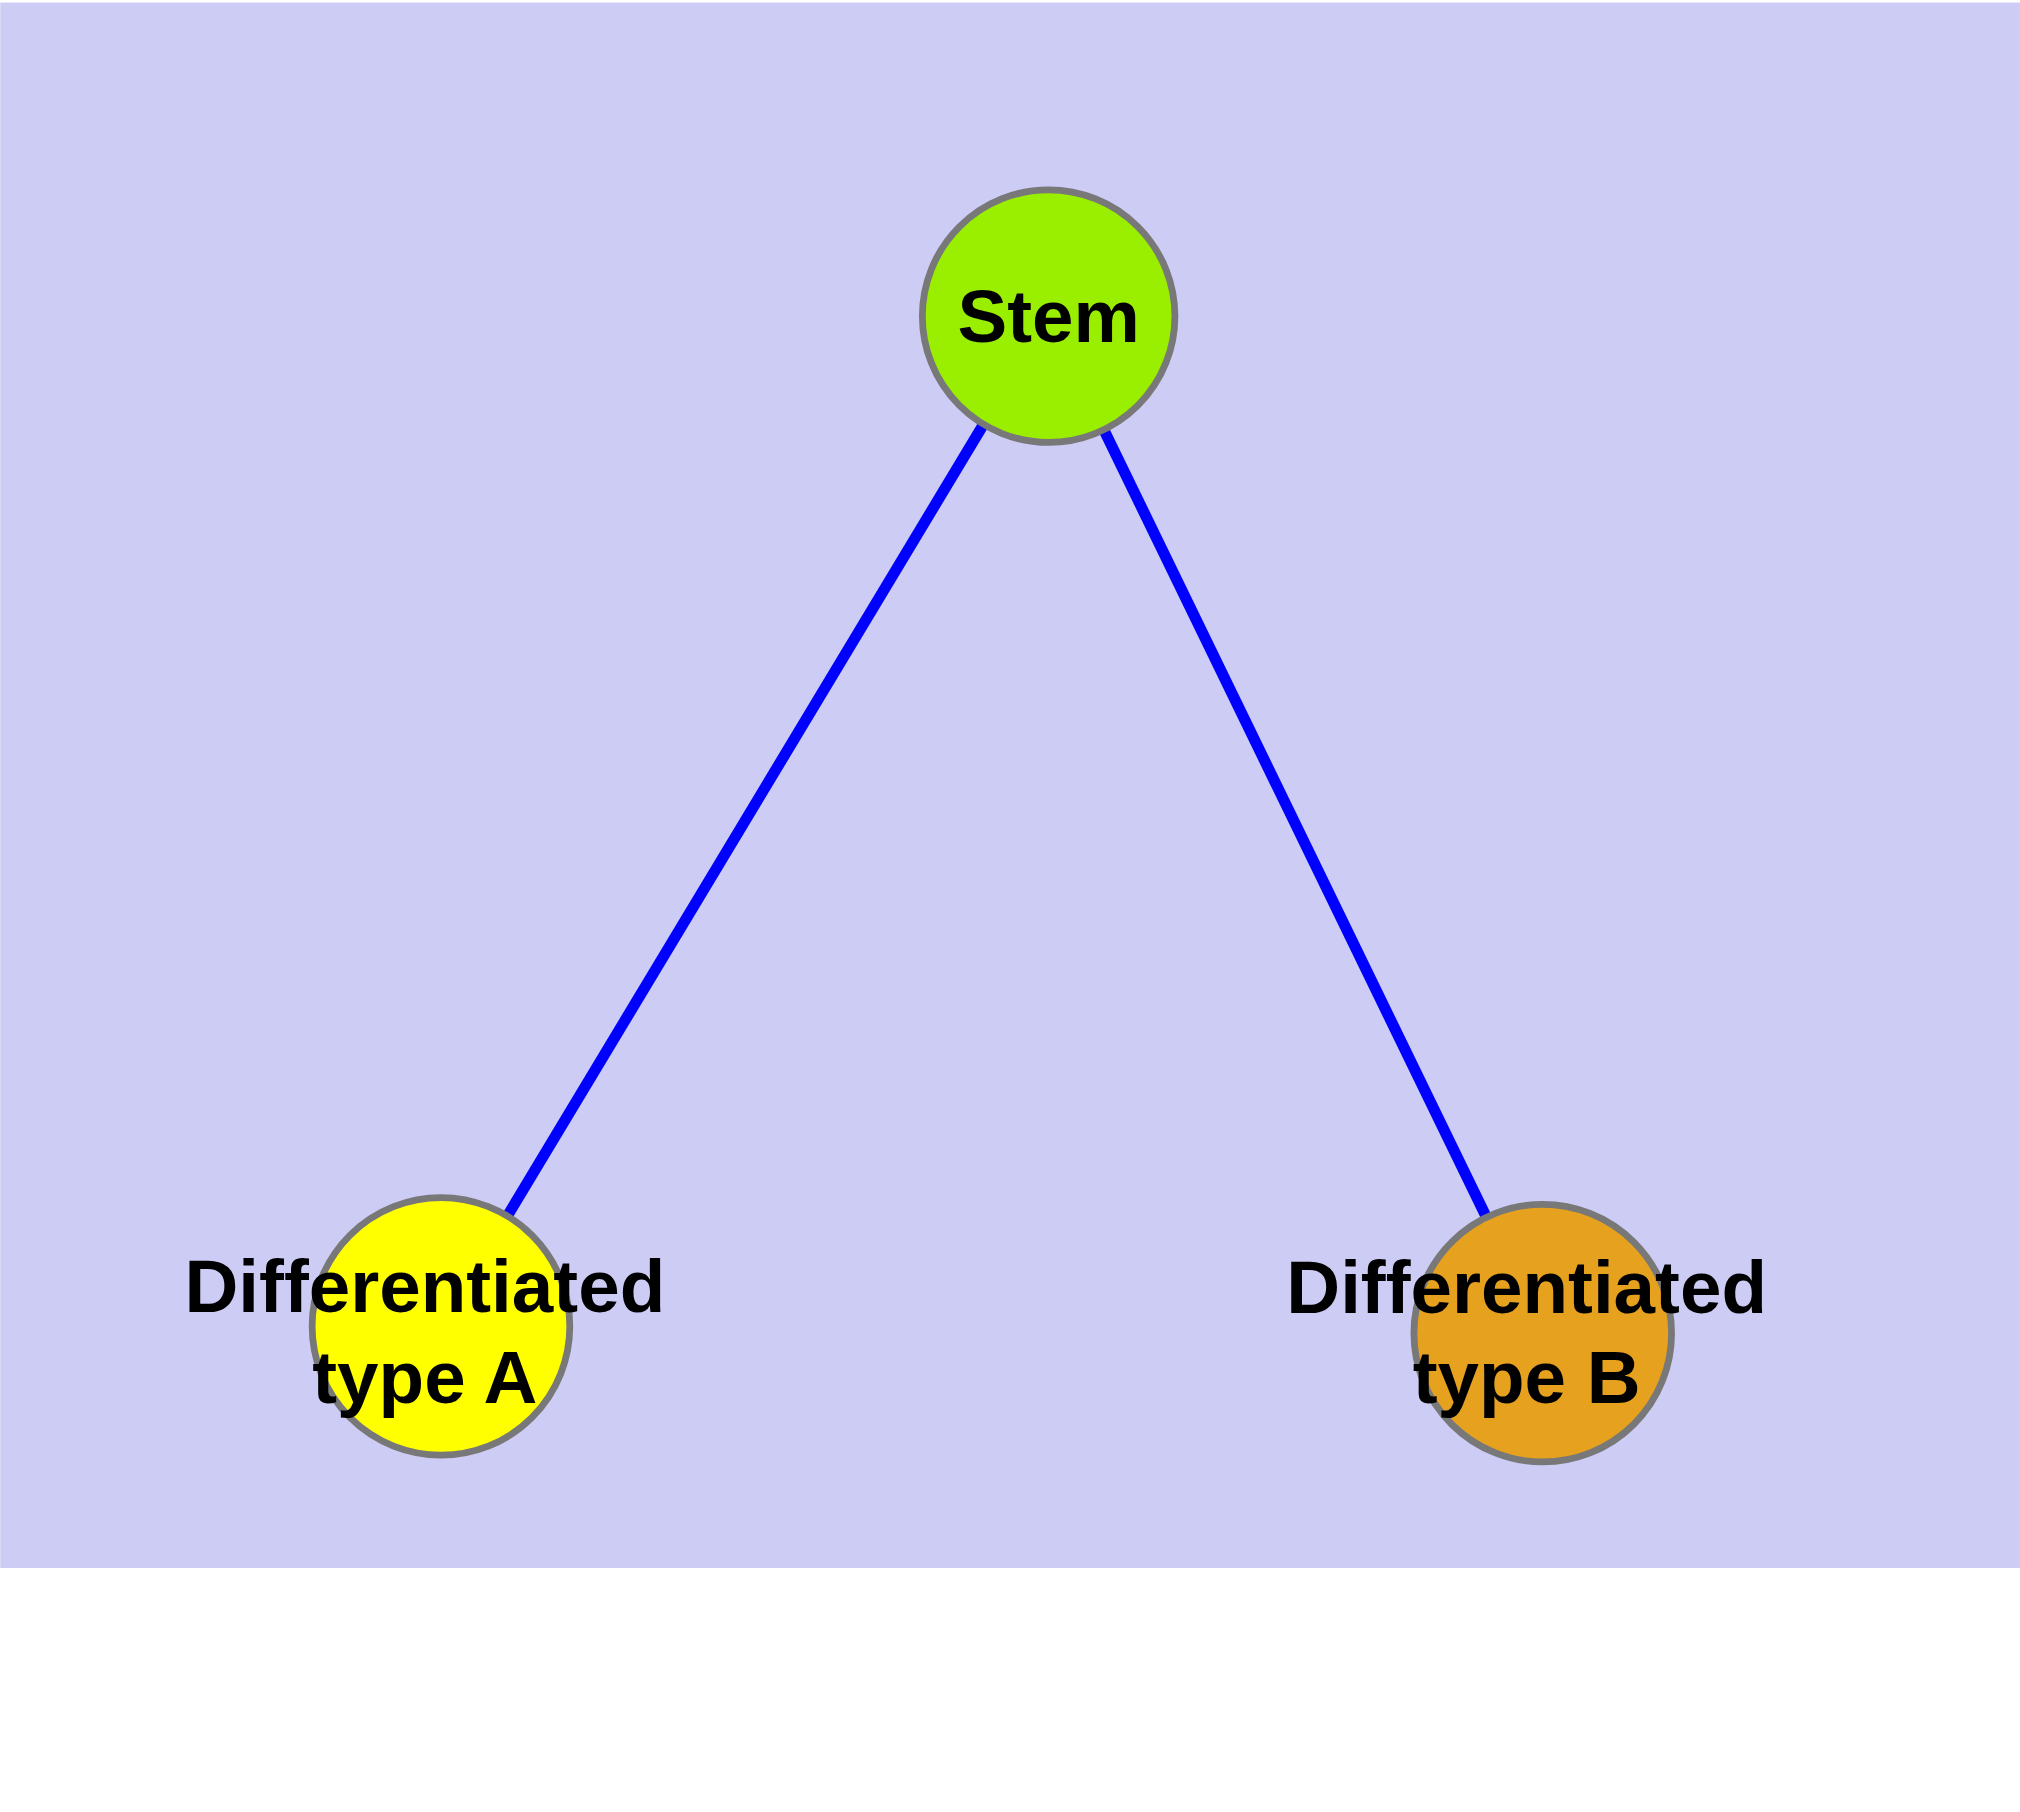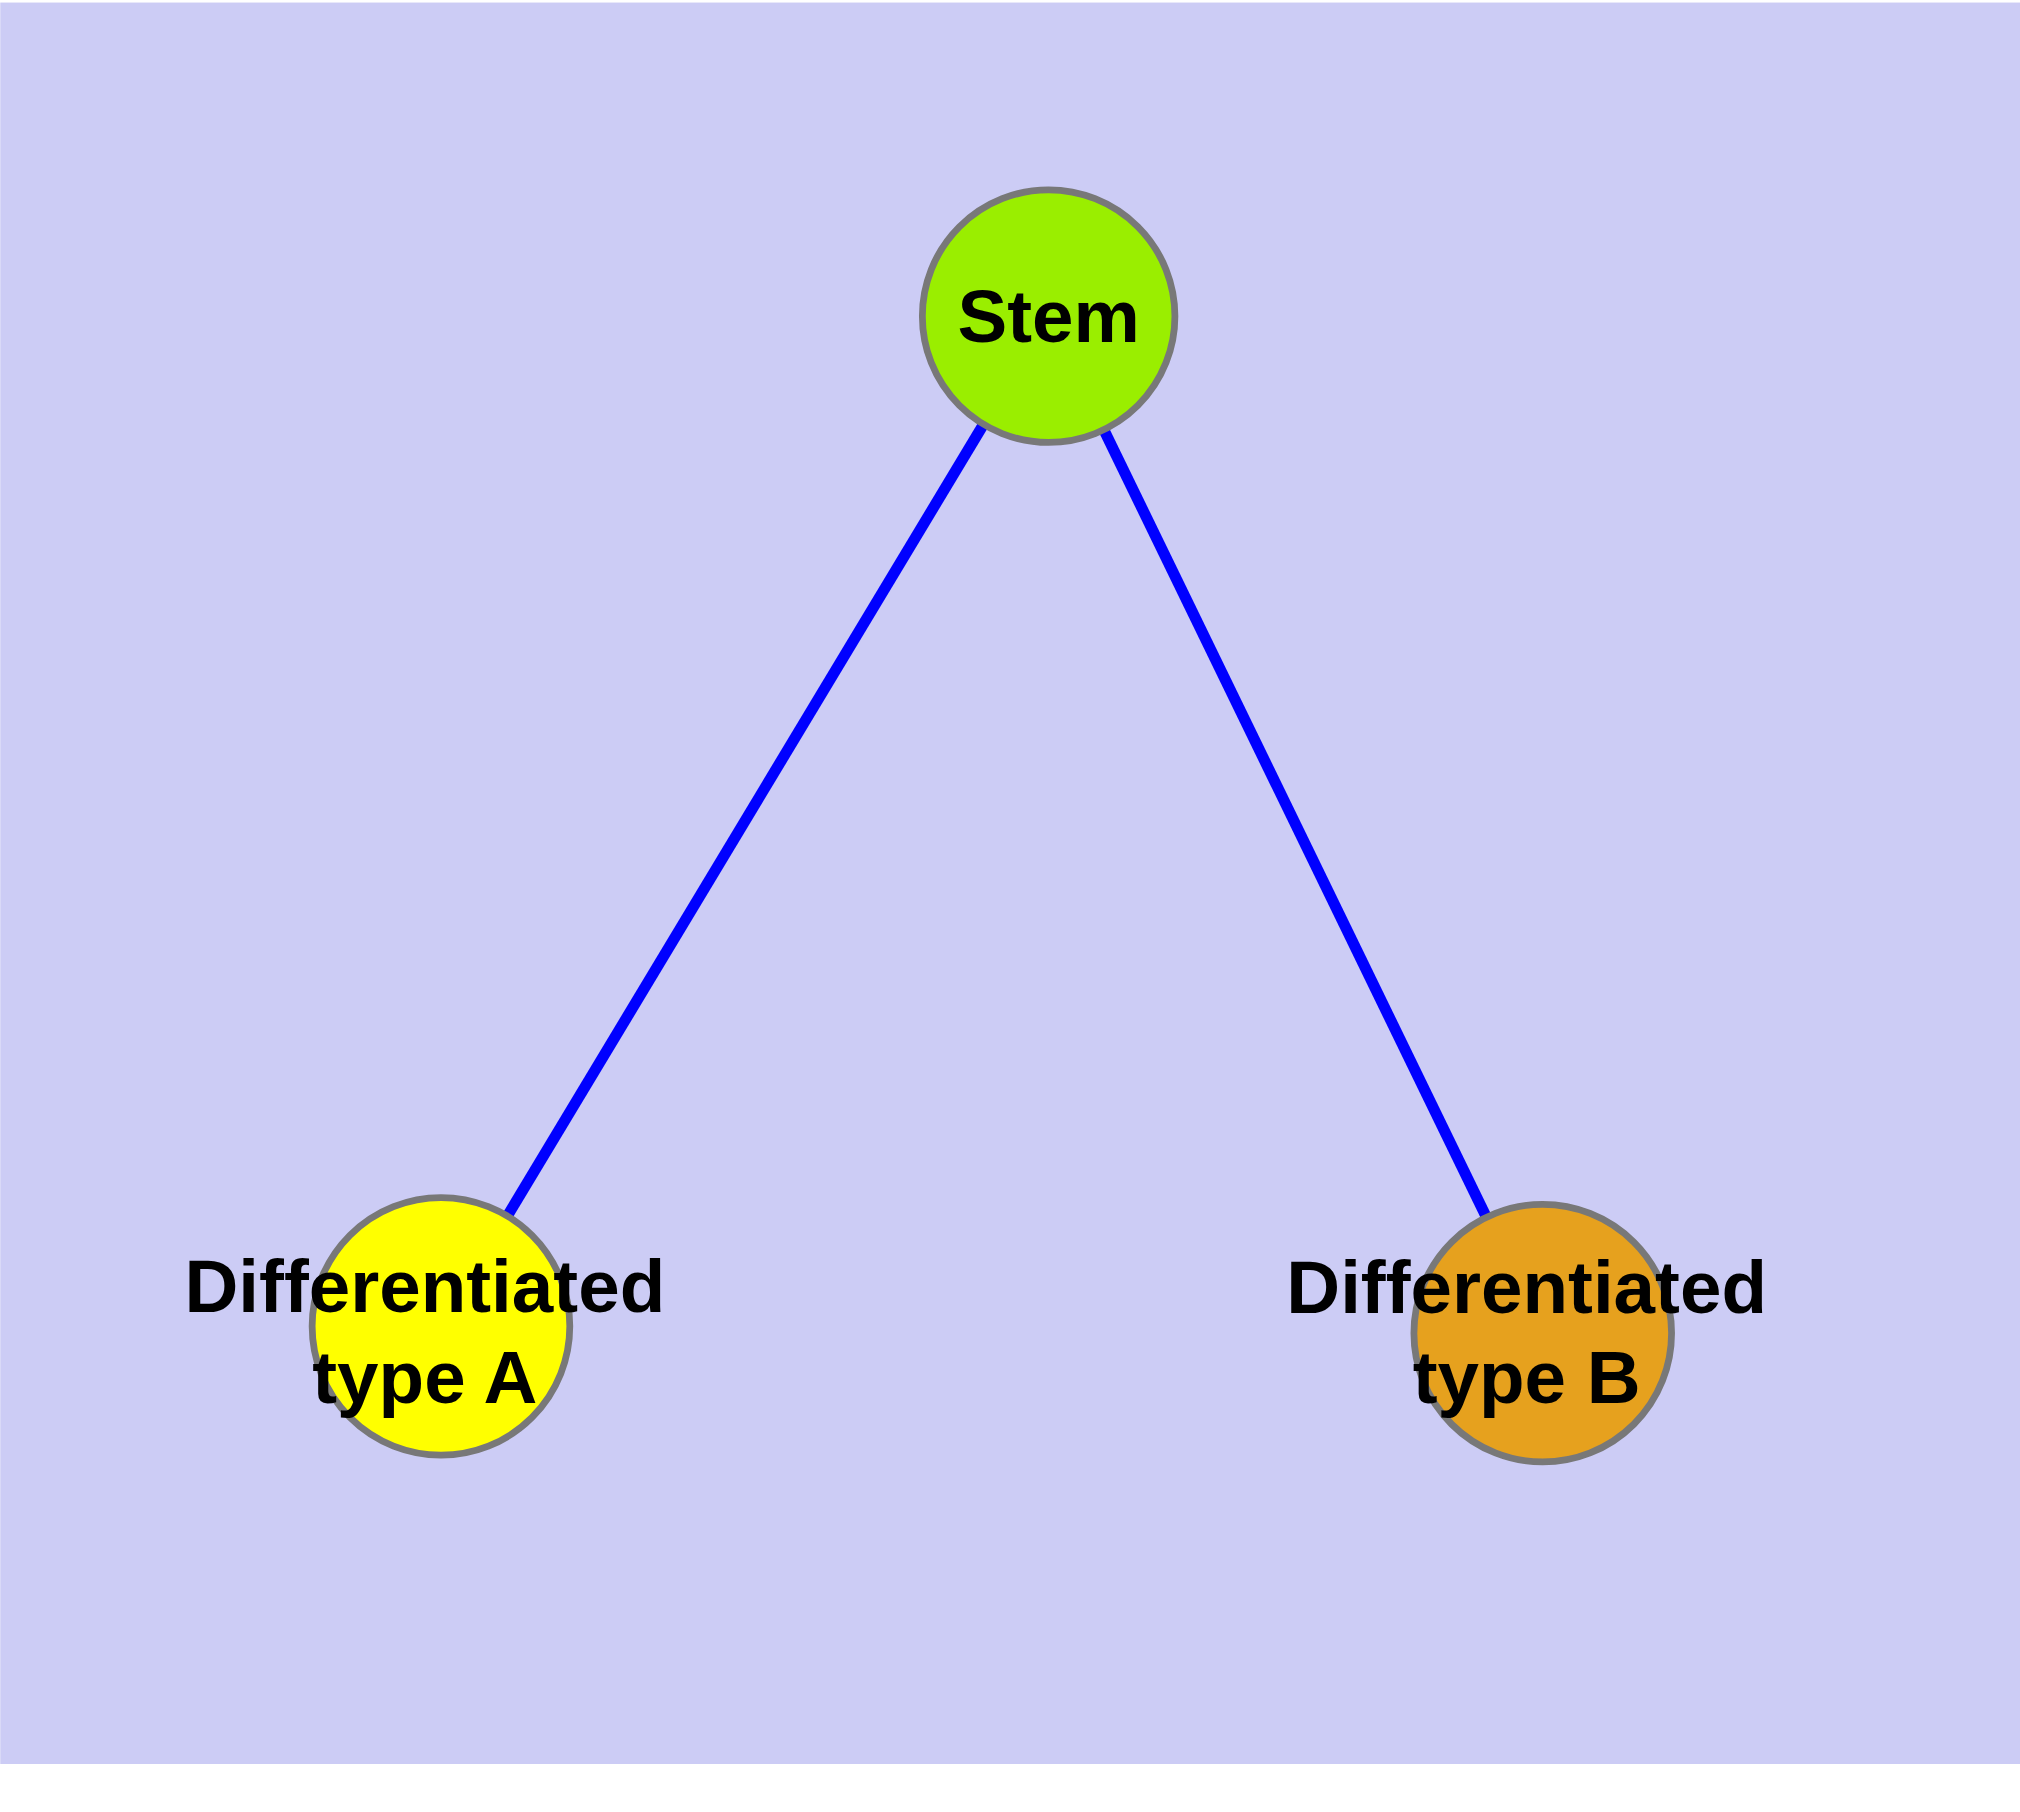--- a/index.html
+++ b/index.html
@@ -3,21 +3,21 @@
 <meta charset="utf-8">
 <style>
   html, body {
     margin: 0;
     padding: 0;
     background: #ffffff;
   }
   .canvas-wrap {
     position: relative;
     width: 2021px;
-    height: 1764px;
+    height: 1568px;
     overflow: hidden;
   }
   svg {
     display: block;
   }
   .node-circle {
     stroke-width: 8px;
     cursor: pointer;
   }
   .edge-line {

